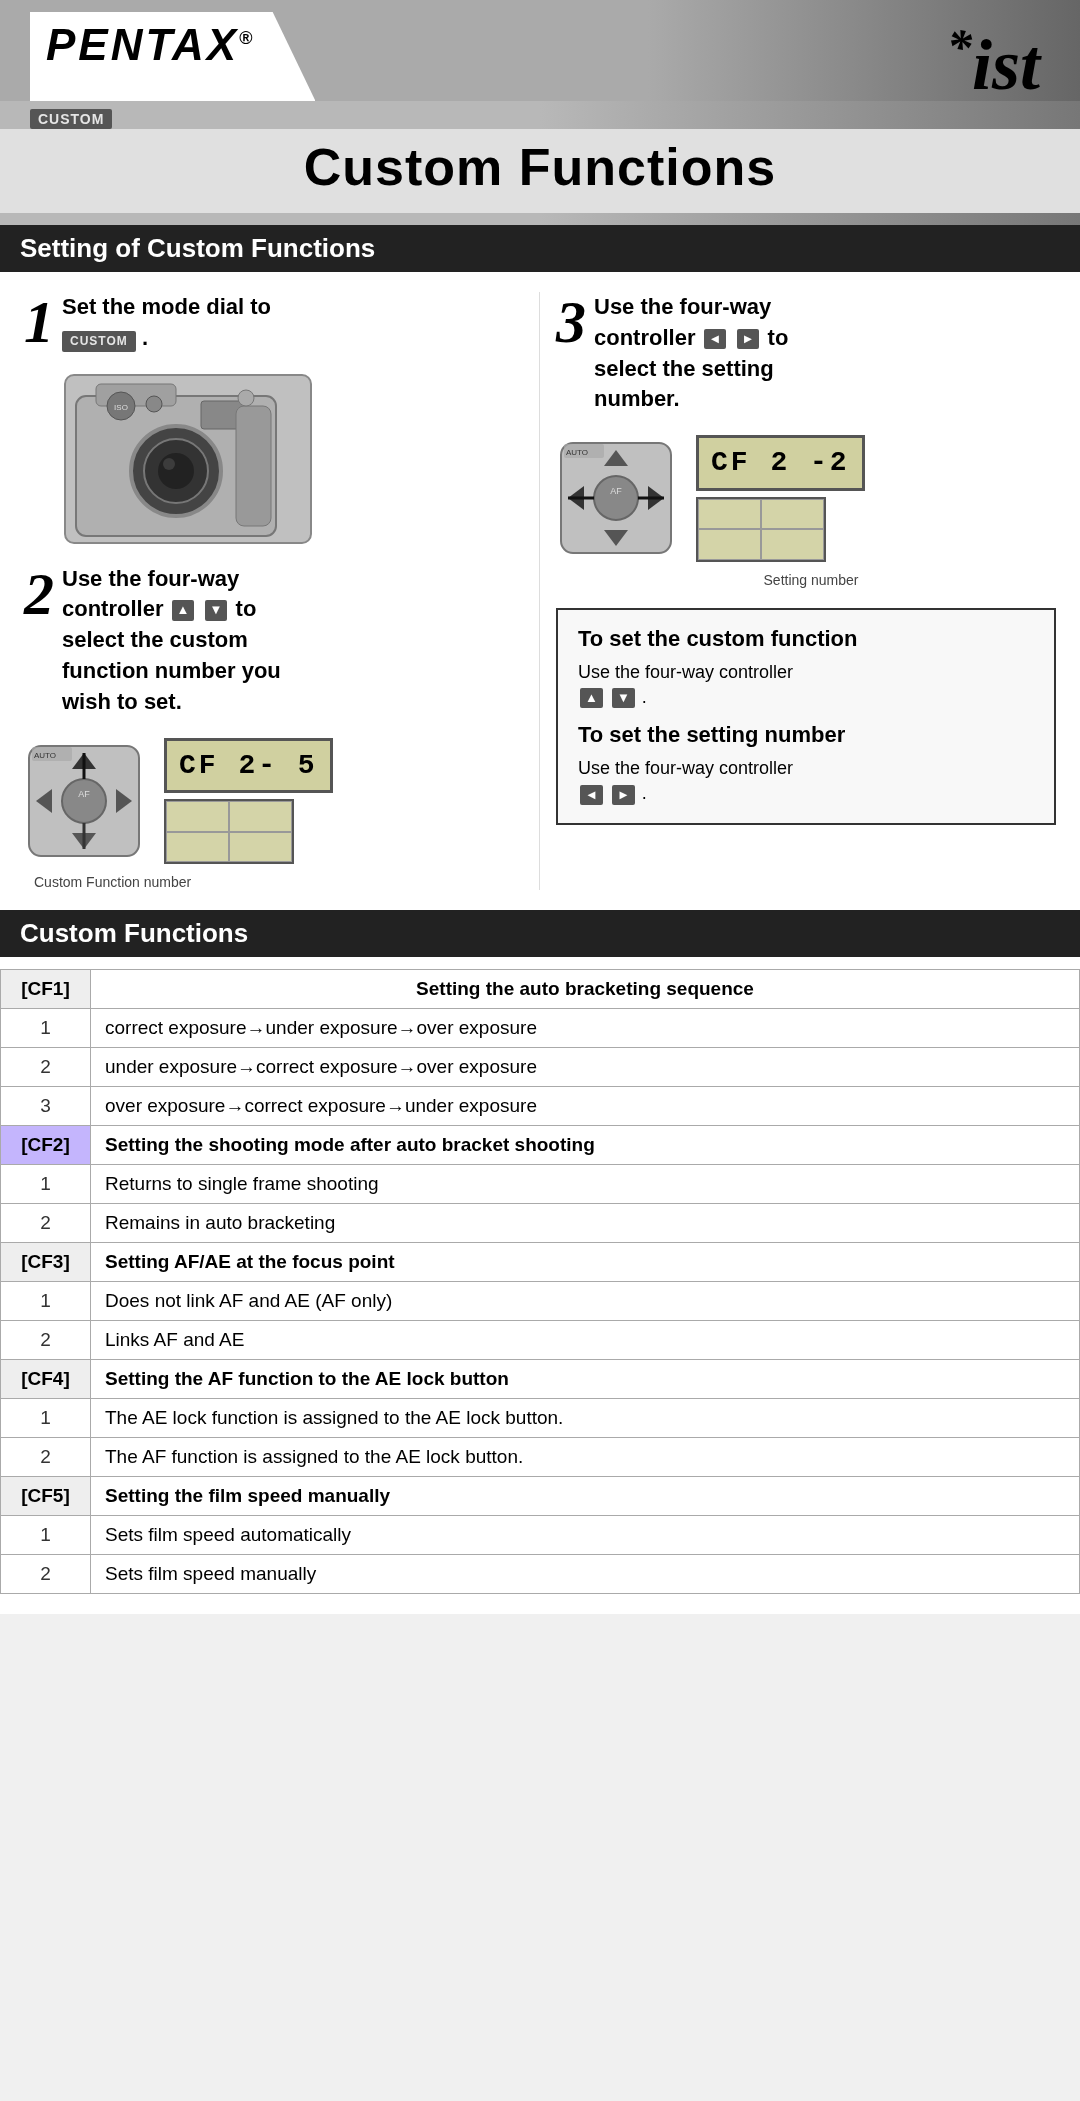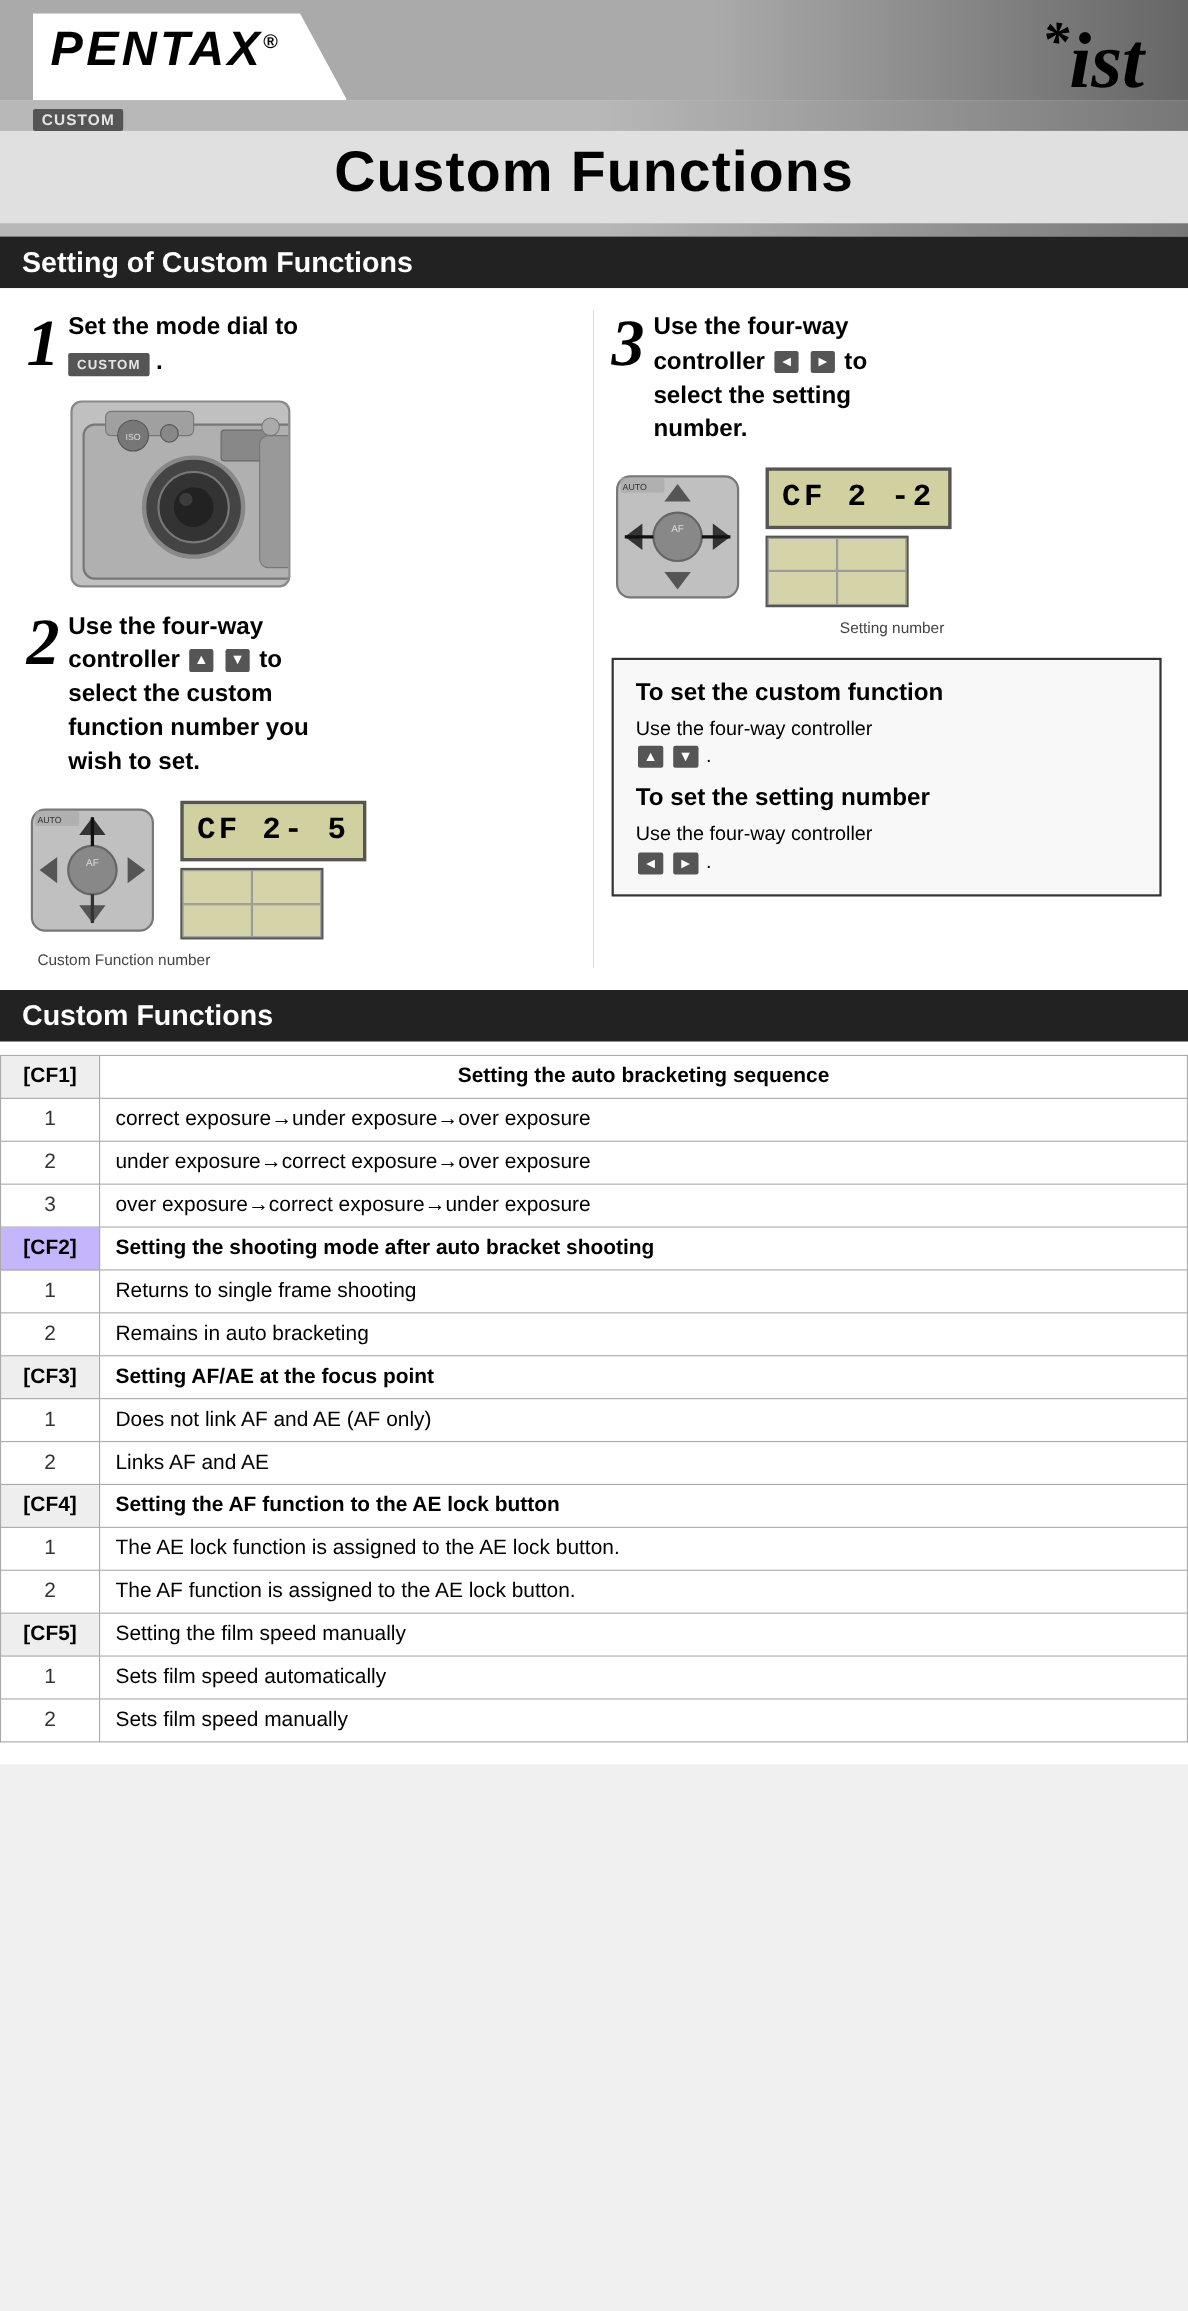--- a/index.html
+++ b/index.html
@@ -208,21 +208,21 @@
   </style>
 </head>
 <body>
 
 <div class="header-top">
   <div class="pentax-block">
     <span class="pentax-text">
       <span>PENTAX</span><span class="registered-mark">®</span>
     </span>
   </div>
-  <div style="font-size:72px; font-weight:900; font-style:italic; font-family:'Times New Roman',serif; color:#000; margin-right:10px; line-height:1;">
+  <div style="font-size:72px; font-weight:900; font-style:italic; font-family:'Times New Roman',serif; color:#000; margin-right:10px; line-height:1;margin-top:10px;">
     <span style="font-size:50px; vertical-align:super;">*</span><span>ist</span>
   </div>
 </div>
 <div class="header-bottom">
   <div style="text-align:left; padding-left:30px;">
     <span class="custom-badge-header">CUSTOM</span>
   </div>
   <div class="page-title" style="background:#e0e0e0;">Custom Functions</div>
 </div>
 
@@ -236,21 +236,21 @@
       <div style="margin-bottom:20px;">
         <div class="step-header">
           <span class="step-num">1</span>
           <div class="step-text">
             <span>Set the mode dial to</span><br>
             <span class="custom-badge-header" style="font-size:12px;">CUSTOM</span>
             <span>.</span>
           </div>
         </div>
 
-        <div style="width:200px; height:170px; background:#c0c0c0; border:2px solid #888; border-radius:10px; position:relative; overflow:hidden; margin-left:40px;">
+        <div style="width:248px; height:170px; background:#c0c0c0; border:2px solid #888; border-radius:10px; position:relative; overflow:hidden; margin-left:40px;">
           <svg width="220" height="170">
 
             <rect x="10" y="20" width="200" height="140" rx="10" fill="#b0b0b0" stroke="#777" stroke-width="2"></rect>
 
             <rect x="30" y="8" width="80" height="22" rx="5" fill="#a0a0a0" stroke="#777" stroke-width="1"></rect>
 
             <circle cx="110" cy="95" r="45" fill="#444" stroke="#888" stroke-width="4"></circle>
             <circle cx="110" cy="95" r="32" fill="#333" stroke="#777" stroke-width="2"></circle>
             <circle cx="110" cy="95" r="18" fill="#222"></circle>
             <circle cx="103" cy="88" r="6" fill="#555" opacity="0.5"></circle>
@@ -447,21 +447,21 @@
         <tr>
       <td class="cf-num" style="text-align:center; width:60px; color:#333;">1</td>
       <td>The AE lock function is assigned to the AE lock button.</td>
     </tr>
         <tr>
       <td class="cf-num" style="text-align:center; width:60px; color:#333;">2</td>
       <td>The AF function is assigned to the AE lock button.</td>
     </tr>
         <tr>
       <td class="cf-label" style="font-weight:bold; background:#eee; text-align:center; width:90px;">[CF5]</td>
-      <td class="cf-title" style="font-weight:normal;">Setting the film speed manually</td>
+      <td class="cf-title" style="font-weight:bold;">Setting the film speed manually</td>
     </tr>
         <tr>
       <td class="cf-num" style="text-align:center; width:60px; color:#333;">1</td>
       <td>Sets film speed automatically</td>
     </tr>
         <tr>
       <td class="cf-num" style="text-align:center; width:60px; color:#333;">2</td>
       <td>Sets film speed manually</td>
     </tr>
       </tbody>

